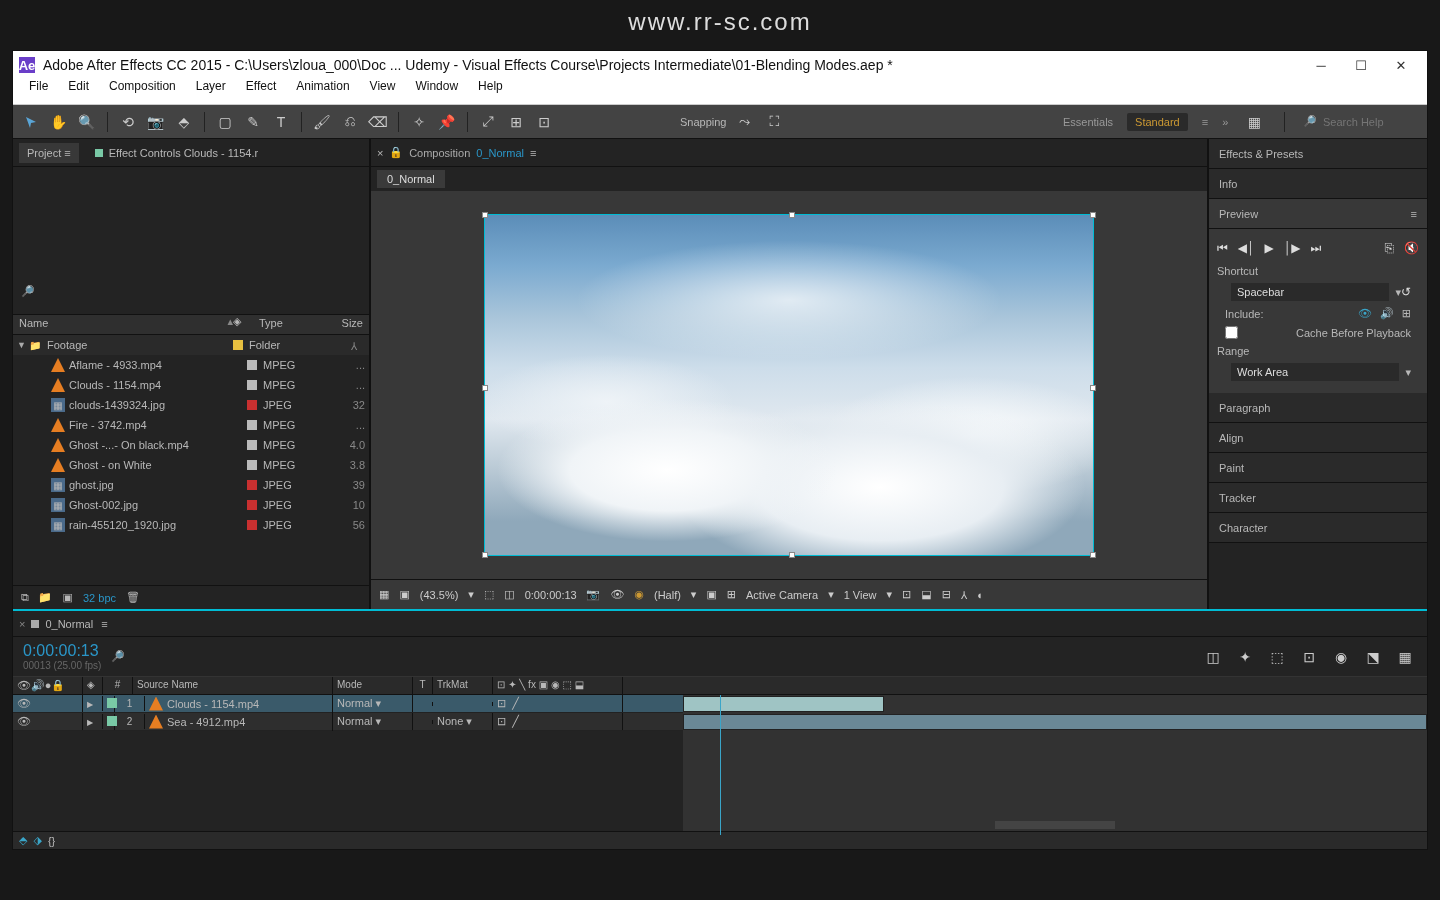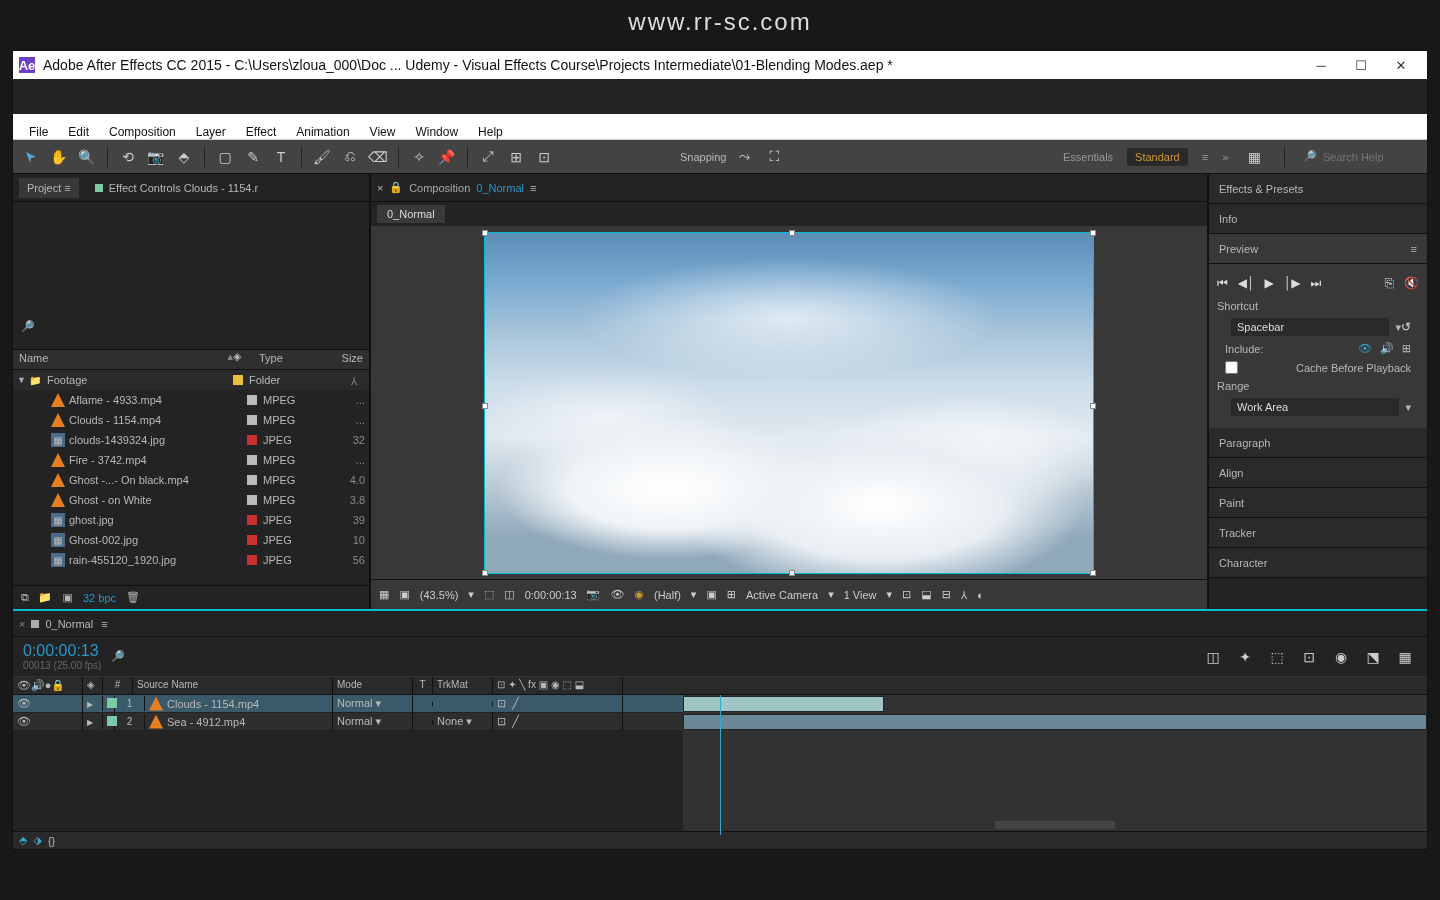--- a/index.html
+++ b/index.html
@@ -3,21 +3,21 @@
 <meta charset="utf-8">
 <style>
 * { margin:0; padding:0; box-sizing:border-box; font-family:"Segoe UI",Tahoma,sans-serif; font-size:11px; color:#b8b8b8; user-select:none; }
 body { background:#181818; width:1440px; height:900px; overflow:hidden; position:relative; }
 .watermark { position:absolute; top:8px; left:0; right:0; text-align:center; color:#ddd; font-size:24px; letter-spacing:2px; z-index:2; font-family:Arial; }
 .app-window { position:absolute; top:50px; left:12px; right:12px; bottom:50px; background:#232323; border:1px solid #111; display:flex; flex-direction:column; }
 .titlebar { height:28px; background:#fff; color:#000; display:flex; align-items:center; padding:0 6px; }
 .titlebar .ae-icon { width:16px; height:16px; background:#6a3ec8; margin-right:8px; display:flex; align-items:center; justify-content:center; color:#fff; font-size:13px; font-weight:bold; }
 .titlebar .title { flex:1; color:#111; font-size:14px; }
 .titlebar .winbtn { width:40px; height:28px; display:flex; align-items:center; justify-content:center; color:#333; font-size:13px; }
-.menubar { height:26px; background:#fff; border-bottom:1px solid #ccc; display:flex; align-items:flex-end; padding:0 6px;margin-top:35px; }
+.menubar { height:26px; background:#fff; border-bottom:1px solid #ccc; display:flex; align-items:flex-start; padding:0 6px; }
 .menubar .mi { padding:0 10px; color:#111; font-size:12px; }
 .toolbar { height:34px; background:#434343; border-bottom:1px solid #111; display:flex; align-items:center; padding:0 6px; gap:4px; }
 .tool { width:24px; height:24px; display:flex; align-items:center; justify-content:center; color:#ccc; font-size:14px; }
 .tool.sel { color:#5aa5d6; }
 .tool-sep { width:1px; height:20px; background:#222; margin:0 4px; }
 .snap { margin-left:120px; display:flex; align-items:center; gap:6px; color:#ccc; }
 .workspace-bar { margin-left:auto; display:flex; align-items:center; gap:14px; padding-right:8px; }
 .ws-item { color:#999; }
 .ws-item.active { color:#cc9933; background:#2a2a2a; padding:3px 8px; border-radius:2px; }
 .search-box { display:flex; align-items:center; gap:6px; }

